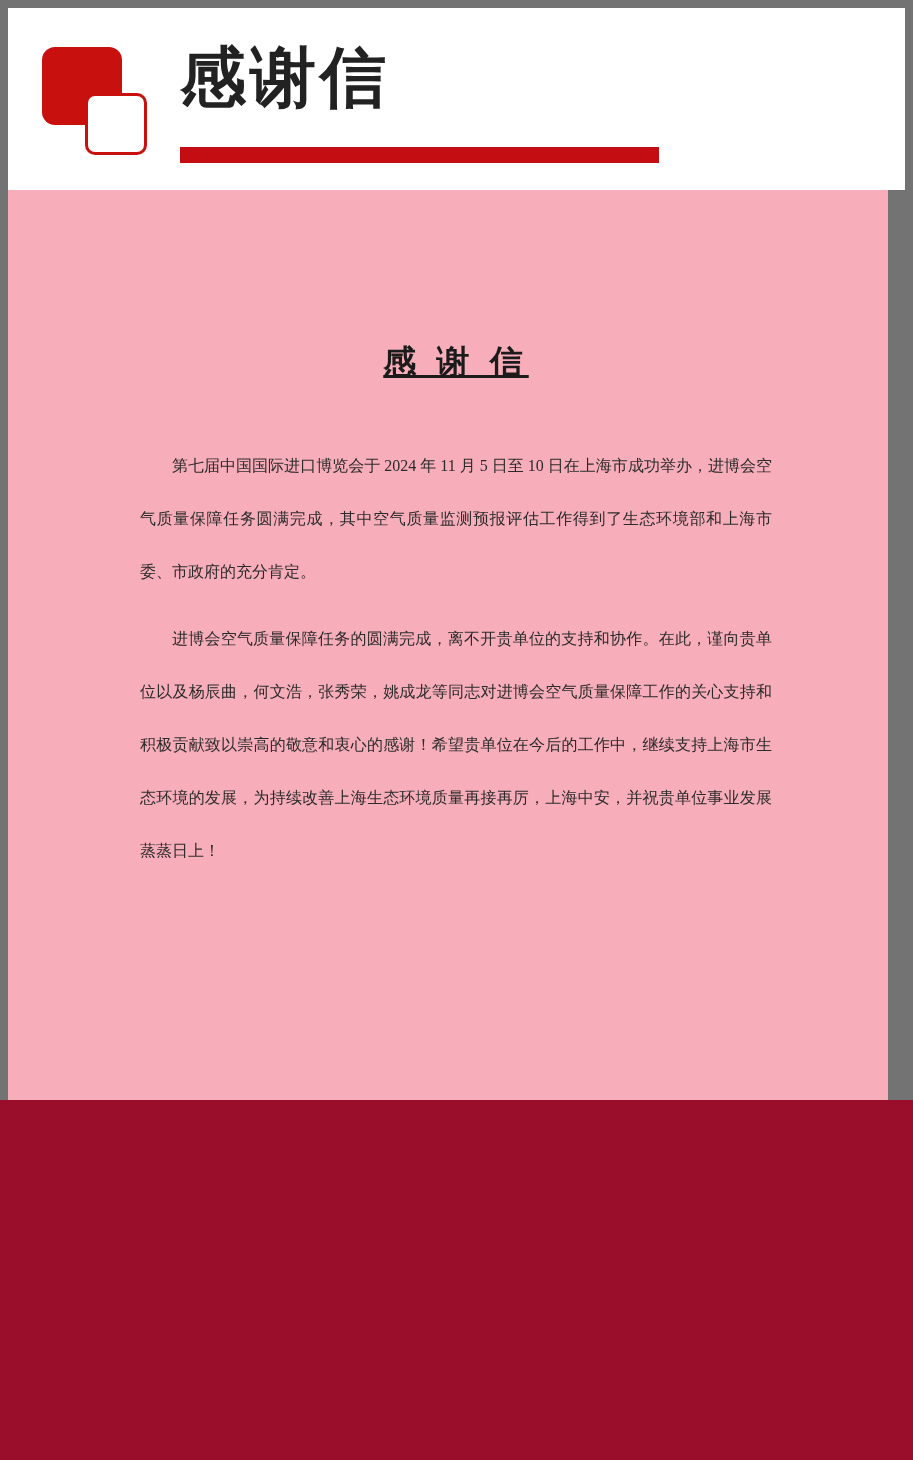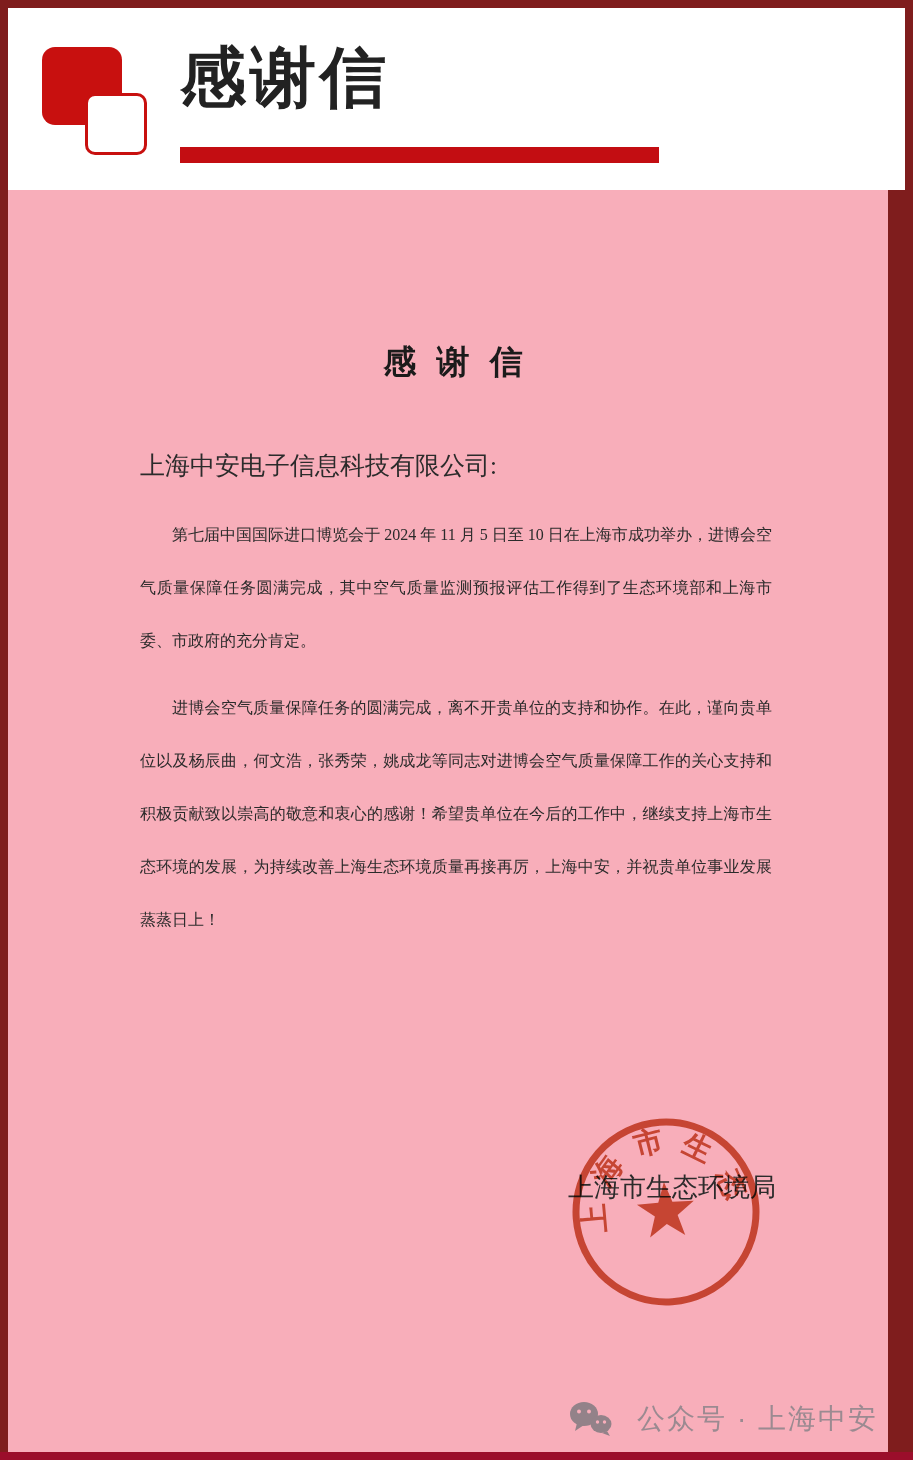--- a/index.html
+++ b/index.html
@@ -1,19 +1,19 @@
 <!DOCTYPE html>
 <html><head>
 <meta charset="utf-8">
 <style>
   html,body{margin:0;padding:0;background:#9b0e2b;}
   .canvas{
     position:relative;
-    width:913px;height:1452px;
-    background:#7f1d1d;
+    width:913px;height:1100px;
+    background:#737373;
     overflow:hidden;
     font-family:"Liberation Serif","DejaVu Serif",serif;
   }
   
   .header{
     position:absolute;left:8px;top:8px;width:897px;height:182px;
     background:#ffffff;
   }
   .logo{position:absolute;left:34px;top:39px;width:120px;height:120px;}
   .logo-red{
@@ -40,20 +40,21 @@
   }
   .letter-body{
     position:absolute;left:132px;top:150px;width:632px;
     color:#2b2b2b;
   }
   .letter-title{
     margin:0 0 54px 0;
     text-align:center;
     font-size:33px;font-weight:bold;color:#1b1b1b;
     letter-spacing:6px;
+    text-decoration:underline;
   }
   .salutation{
     font-size:25px;line-height:53px;margin:0 0 16px 0;
   }
   .letter-body p.para{
     font-size:16px;line-height:53px;margin:14px 0 0 0;
     text-indent:2em;text-align:justify;
   }
   .signature{
     position:absolute;top:980px;right:112px;
@@ -90,21 +91,20 @@
       <div class="logo-white"></div>
     </div>
     <h1 class="header-title">感谢信</h1>
     <div class="title-bar"></div>
   </div>
 
   <div class="page">
 
     <div class="letter-body">
       <h2 class="letter-title">感 谢 信</h2>
-      <div class="salutation">上海中安电子信息科技有限公司:</div>
       <p class="para">第七届中国国际进口博览会于 2024 年 11 月 5 日至 10 日在上海市成功举办，进博会空气质量保障任务圆满完成，其中空气质量监测预报评估工作得到了生态环境部和上海市委、市政府的充分肯定。</p>
       <p class="para">进博会空气质量保障任务的圆满完成，离不开贵单位的支持和协作。在此，谨向贵单位以及杨辰曲，何文浩，张秀荣，姚成龙等同志对进博会空气质量保障工作的关心支持和积极贡献致以崇高的敬意和衷心的感谢！希望贵单位在今后的工作中，继续支持上海市生态环境的发展，为持续改善上海生态环境质量再接再厉，上海中安，并祝贵单位事业发展蒸蒸日上！</p>
     </div>
 
     <div class="signature">上海市生态环境局</div>
 
     <svg class="stamp" viewBox="0 0 200 200">
       <circle cx="100" cy="100" r="90" fill="none" stroke="#c5502c" stroke-width="7"></circle>
       <path id="seal-arc" d="M 41.7 121.2 A 62 62 0 1 1 158.3 121.2" fill="none"></path>
       <text font-size="29" fill="#c5502c" font-weight="bold" font-family="'Liberation Serif','DejaVu Serif',serif">

